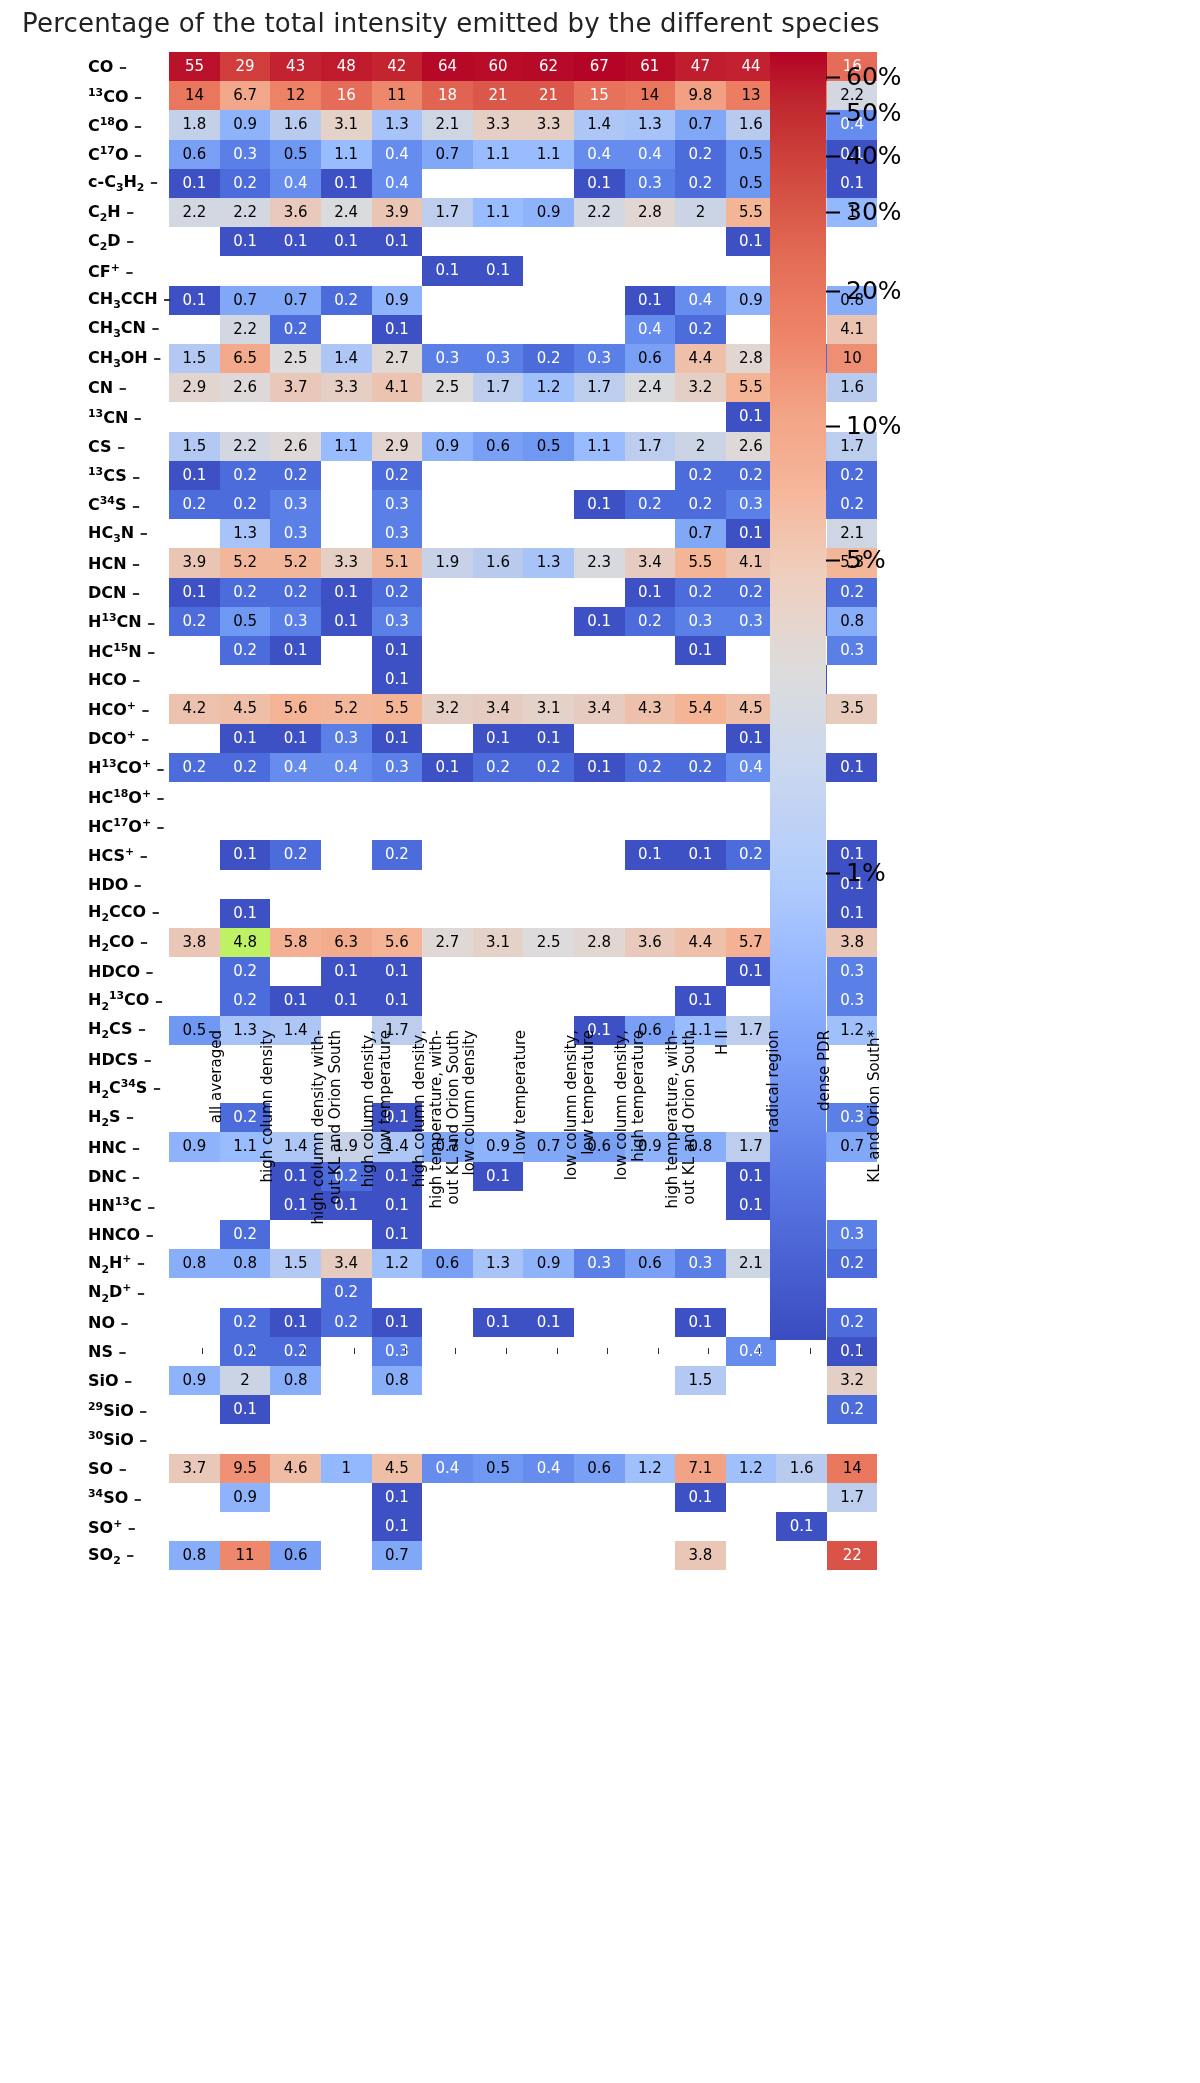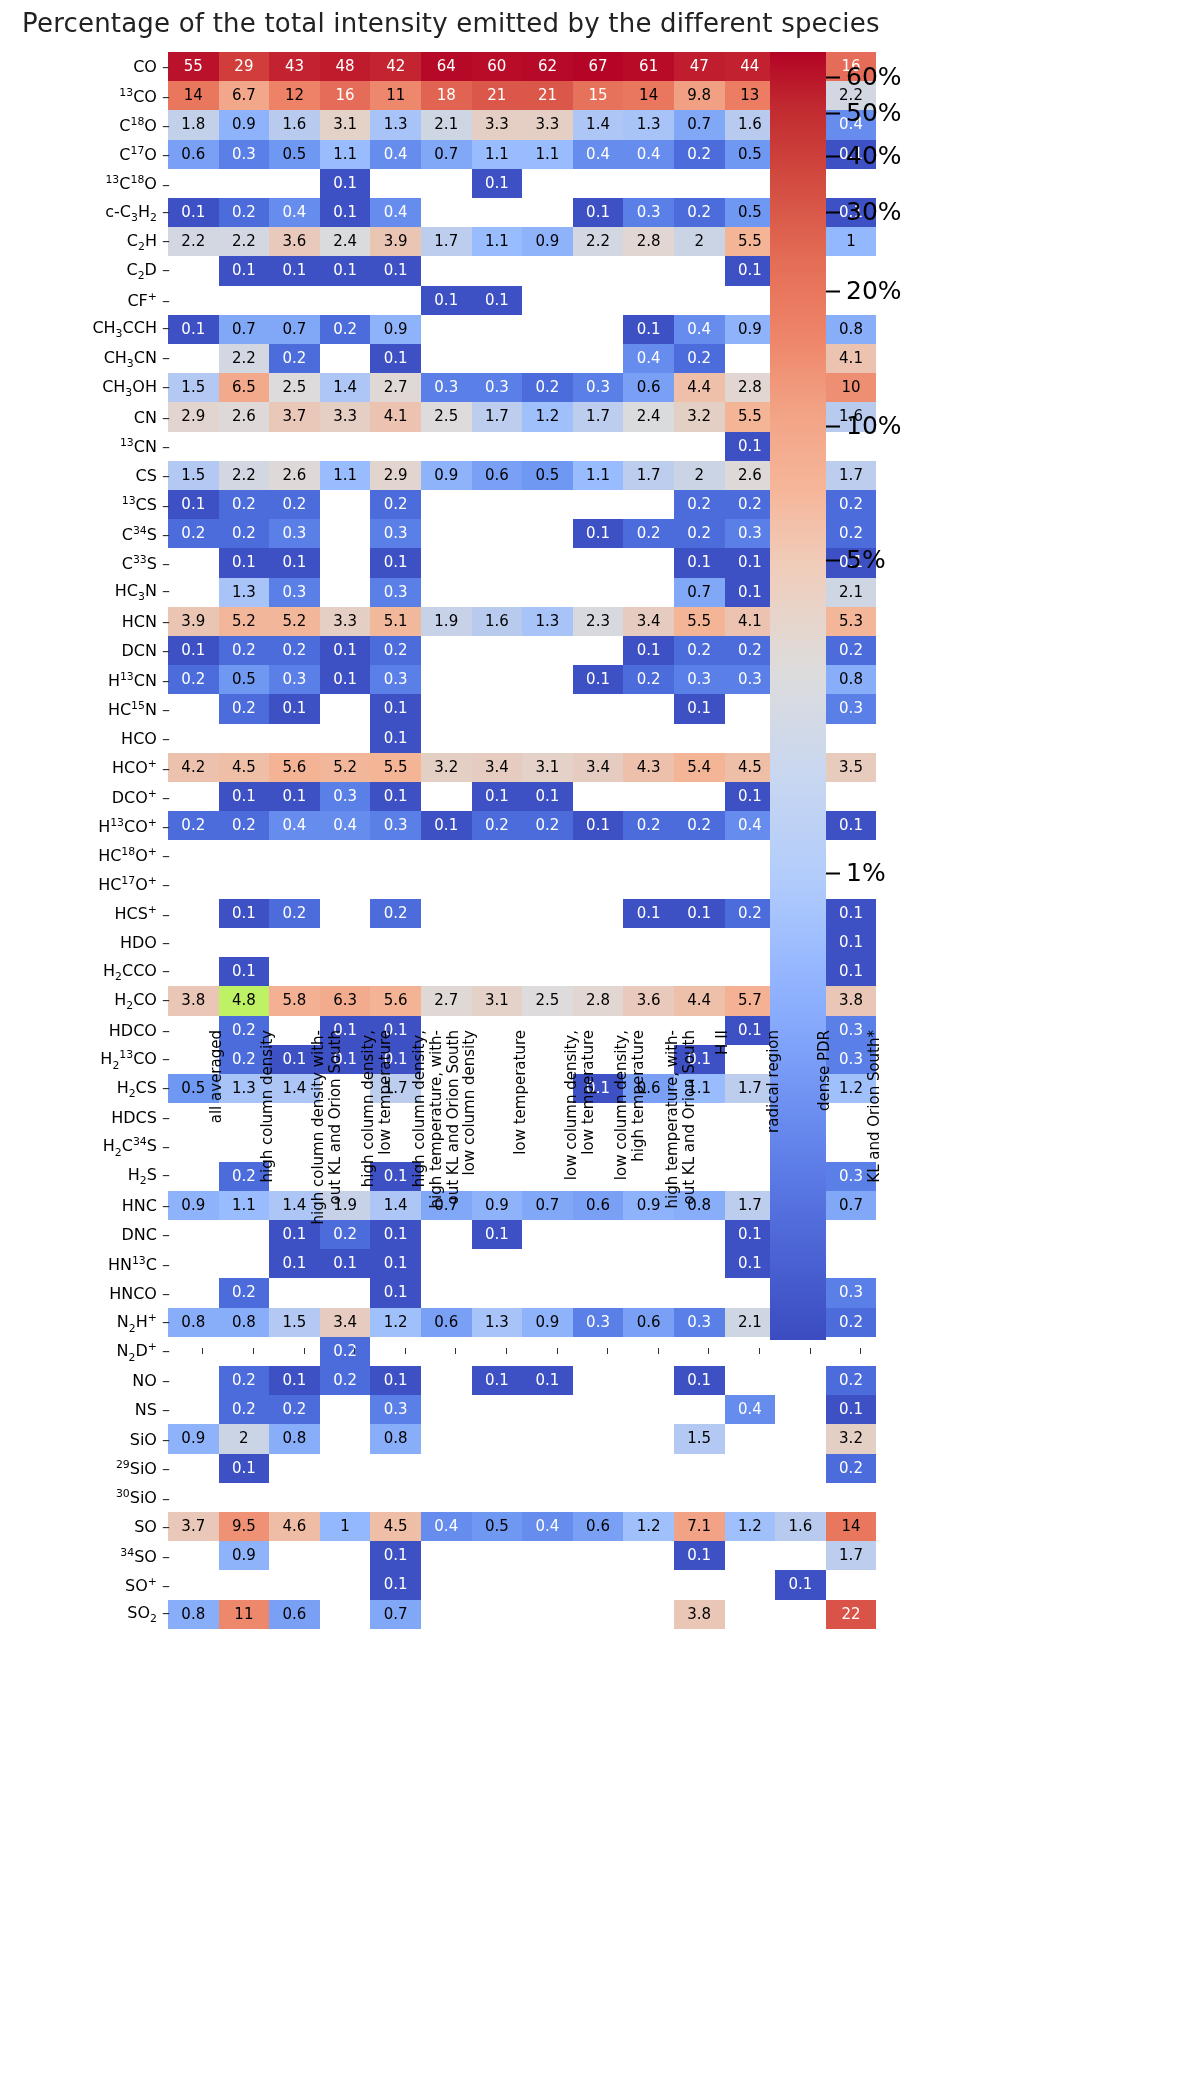--- a/index.html
+++ b/index.html
@@ -2,21 +2,21 @@
 <html><head>
 <meta charset="utf-8">
 <style>
   html,body{margin:0;padding:0;background:#ffffff;}
   body{width:1200px;height:2083px;font-family:"DejaVu Sans",sans-serif;color:#000;}
   #root{position:relative;width:1200px;height:2083px;}
   #title{position:absolute;left:22px;top:8px;font-size:26px;color:#222;letter-spacing:0.2px;}
   #plot{position:absolute;left:88px;top:52px;}
   table.hm{border-collapse:collapse;table-layout:fixed;}
   table.hm td{padding:0;margin:0;}
-  td.rowlab{width:80px;text-align:right;padding-right:9px;font-size:16px;color:#000;white-space:nowrap;vertical-align:middle;}
+  td.rowlab{width:80px;text-align:left;padding-right:9px;font-size:16px;color:#000;white-space:nowrap;vertical-align:middle;font-weight:bold;}
   td.rowlab .tick{display:inline-block;width:6px;color:#333;}
   td.cell{width:50.6px;height:29.2px;text-align:center;vertical-align:middle;font-size:15px;line-height:29.2px;border:0;}
   sup{font-size:0.68em;vertical-align:super;}
   sub{font-size:0.68em;vertical-align:sub;}
   
   #cbar{position:absolute;left:770px;top:52px;width:56px;height:1288px;
         background:linear-gradient(to top,
           #3b4cc0 0%, #4961d2 6%, #5977e3 12%, #6c8ff1 18%,
           #84a7fc 24%, #9abbff 30%, #b2ccfb 36%, #c9d7f0 44%,
           #dddcdc 52%, #f0cdbb 60%, #f6b69a 66%, #f2a385 72%,
@@ -100,37 +100,20 @@
             <td class="cell" style="background: rgb(153, 188, 255); color: rgb(0, 0, 0);">1.1</td>
             <td class="cell" style="background: rgb(153, 188, 255); color: rgb(0, 0, 0);">1.1</td>
             <td class="cell" style="background: rgb(102, 141, 237); color: rgb(255, 255, 255);">0.4</td>
             <td class="cell" style="background: rgb(102, 141, 237); color: rgb(255, 255, 255);">0.4</td>
             <td class="cell" style="background: rgb(76, 108, 220); color: rgb(255, 255, 255);">0.2</td>
             <td class="cell" style="background: rgb(111, 152, 242); color: rgb(0, 0, 0);">0.5</td>
             <td class="cell" style="background: rgb(90, 127, 230); color: rgb(255, 255, 255);">0.3</td>
             <td class="cell" style="background: rgb(61, 80, 196); color: rgb(255, 255, 255);">0.1</td>
           </tr>
           <tr>
-            <td class="rowlab"><sup>13</sup>C<sup>18</sup>O <span class="tick">–</span></td>
-            <td class="cell" style="background: rgb(255, 255, 255);"></td>
-            <td class="cell" style="background: rgb(255, 255, 255);"></td>
-            <td class="cell" style="background: rgb(255, 255, 255);"></td>
-            <td class="cell" style="background: rgb(61, 80, 196); color: rgb(255, 255, 255);">0.1</td>
-            <td class="cell" style="background: rgb(255, 255, 255);"></td>
-            <td class="cell" style="background: rgb(255, 255, 255);"></td>
-            <td class="cell" style="background: rgb(61, 80, 196); color: rgb(255, 255, 255);">0.1</td>
-            <td class="cell" style="background: rgb(255, 255, 255);"></td>
-            <td class="cell" style="background: rgb(255, 255, 255);"></td>
-            <td class="cell" style="background: rgb(255, 255, 255);"></td>
-            <td class="cell" style="background: rgb(255, 255, 255);"></td>
-            <td class="cell" style="background: rgb(255, 255, 255);"></td>
-            <td class="cell" style="background: rgb(255, 255, 255);"></td>
-            <td class="cell" style="background: rgb(255, 255, 255);"></td>
-          </tr>
-          <tr>
             <td class="rowlab">c-C<sub>3</sub>H<sub>2</sub> <span class="tick">–</span></td>
             <td class="cell" style="background: rgb(61, 80, 196); color: rgb(255, 255, 255);">0.1</td>
             <td class="cell" style="background: rgb(76, 108, 220); color: rgb(255, 255, 255);">0.2</td>
             <td class="cell" style="background: rgb(102, 141, 237); color: rgb(255, 255, 255);">0.4</td>
             <td class="cell" style="background: rgb(61, 80, 196); color: rgb(255, 255, 255);">0.1</td>
             <td class="cell" style="background: rgb(102, 141, 237); color: rgb(255, 255, 255);">0.4</td>
             <td class="cell" style="background: rgb(255, 255, 255);"></td>
             <td class="cell" style="background: rgb(255, 255, 255);"></td>
             <td class="cell" style="background: rgb(255, 255, 255);"></td>
             <td class="cell" style="background: rgb(61, 80, 196); color: rgb(255, 255, 255);">0.1</td>
@@ -319,37 +302,20 @@
             <td class="cell" style="background: rgb(90, 127, 230); color: rgb(255, 255, 255);">0.3</td>
             <td class="cell" style="background: rgb(255, 255, 255);"></td>
             <td class="cell" style="background: rgb(255, 255, 255);"></td>
             <td class="cell" style="background: rgb(255, 255, 255);"></td>
             <td class="cell" style="background: rgb(61, 80, 196); color: rgb(255, 255, 255);">0.1</td>
             <td class="cell" style="background: rgb(76, 108, 220); color: rgb(255, 255, 255);">0.2</td>
             <td class="cell" style="background: rgb(76, 108, 220); color: rgb(255, 255, 255);">0.2</td>
             <td class="cell" style="background: rgb(90, 127, 230); color: rgb(255, 255, 255);">0.3</td>
             <td class="cell" style="background: rgb(76, 108, 220); color: rgb(255, 255, 255);">0.2</td>
             <td class="cell" style="background: rgb(76, 108, 220); color: rgb(255, 255, 255);">0.2</td>
-          </tr>
-          <tr>
-            <td class="rowlab">C<sup>33</sup>S <span class="tick">–</span></td>
-            <td class="cell" style="background: rgb(255, 255, 255);"></td>
-            <td class="cell" style="background: rgb(61, 80, 196); color: rgb(255, 255, 255);">0.1</td>
-            <td class="cell" style="background: rgb(61, 80, 196); color: rgb(255, 255, 255);">0.1</td>
-            <td class="cell" style="background: rgb(255, 255, 255);"></td>
-            <td class="cell" style="background: rgb(61, 80, 196); color: rgb(255, 255, 255);">0.1</td>
-            <td class="cell" style="background: rgb(255, 255, 255);"></td>
-            <td class="cell" style="background: rgb(255, 255, 255);"></td>
-            <td class="cell" style="background: rgb(255, 255, 255);"></td>
-            <td class="cell" style="background: rgb(255, 255, 255);"></td>
-            <td class="cell" style="background: rgb(255, 255, 255);"></td>
-            <td class="cell" style="background: rgb(61, 80, 196); color: rgb(255, 255, 255);">0.1</td>
-            <td class="cell" style="background: rgb(61, 80, 196); color: rgb(255, 255, 255);">0.1</td>
-            <td class="cell" style="background: rgb(255, 255, 255);"></td>
-            <td class="cell" style="background: rgb(61, 80, 196); color: rgb(255, 255, 255);">0.1</td>
           </tr>
           <tr>
             <td class="rowlab">HC<sub>3</sub>N <span class="tick">–</span></td>
             <td class="cell" style="background: rgb(255, 255, 255);"></td>
             <td class="cell" style="background: rgb(167, 195, 248); color: rgb(0, 0, 0);">1.3</td>
             <td class="cell" style="background: rgb(90, 127, 230); color: rgb(255, 255, 255);">0.3</td>
             <td class="cell" style="background: rgb(255, 255, 255);"></td>
             <td class="cell" style="background: rgb(90, 127, 230); color: rgb(255, 255, 255);">0.3</td>
             <td class="cell" style="background: rgb(255, 255, 255);"></td>
             <td class="cell" style="background: rgb(255, 255, 255);"></td>

